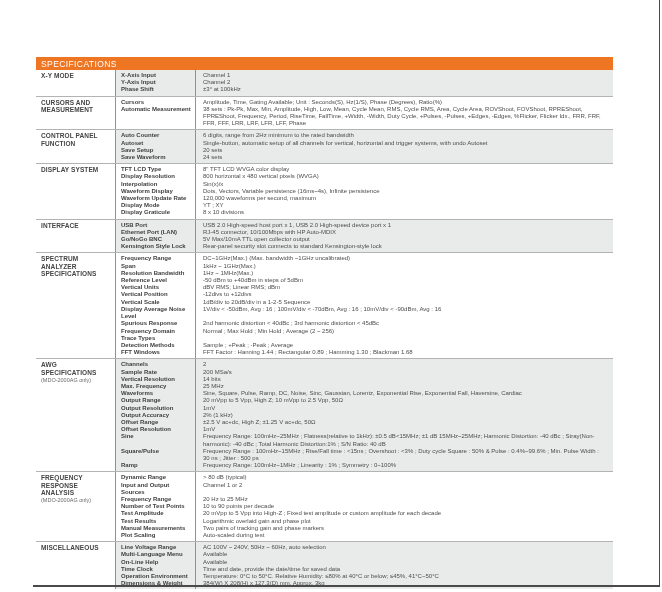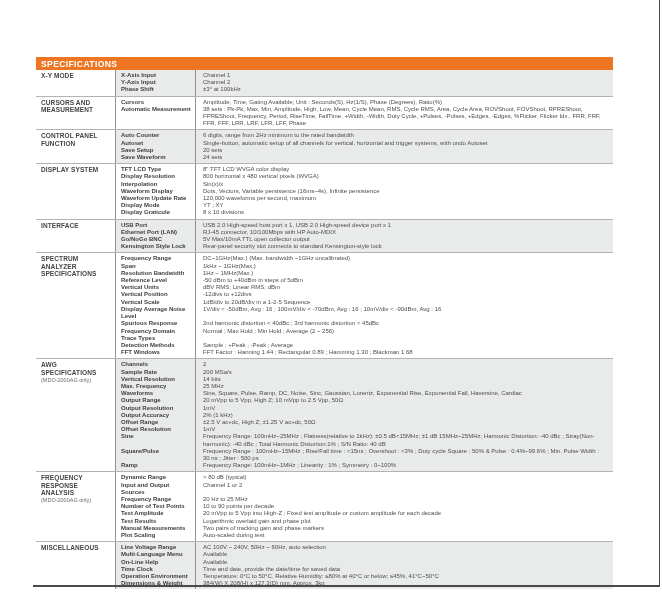--- a/index.html
+++ b/index.html
@@ -20,21 +20,21 @@
   }
   .spec-header {
     height: 13px;
     background: #ee7623;
     display: flex;
     align-items: center;
     padding-left: 5px;
   }
   .spec-header span {
     color: #ffffff;
-    font-weight: bold;
+    font-weight: normal;
     font-size: 8.5px;
     letter-spacing: 0.4px;
   }
   .spec-section {
     position: relative;
     display: grid;
     grid-template-columns: 79px 1fr;
     border-top: 1px solid #b3b3b3;
   }
   .spec-section:first-of-type { border-top: none; }

